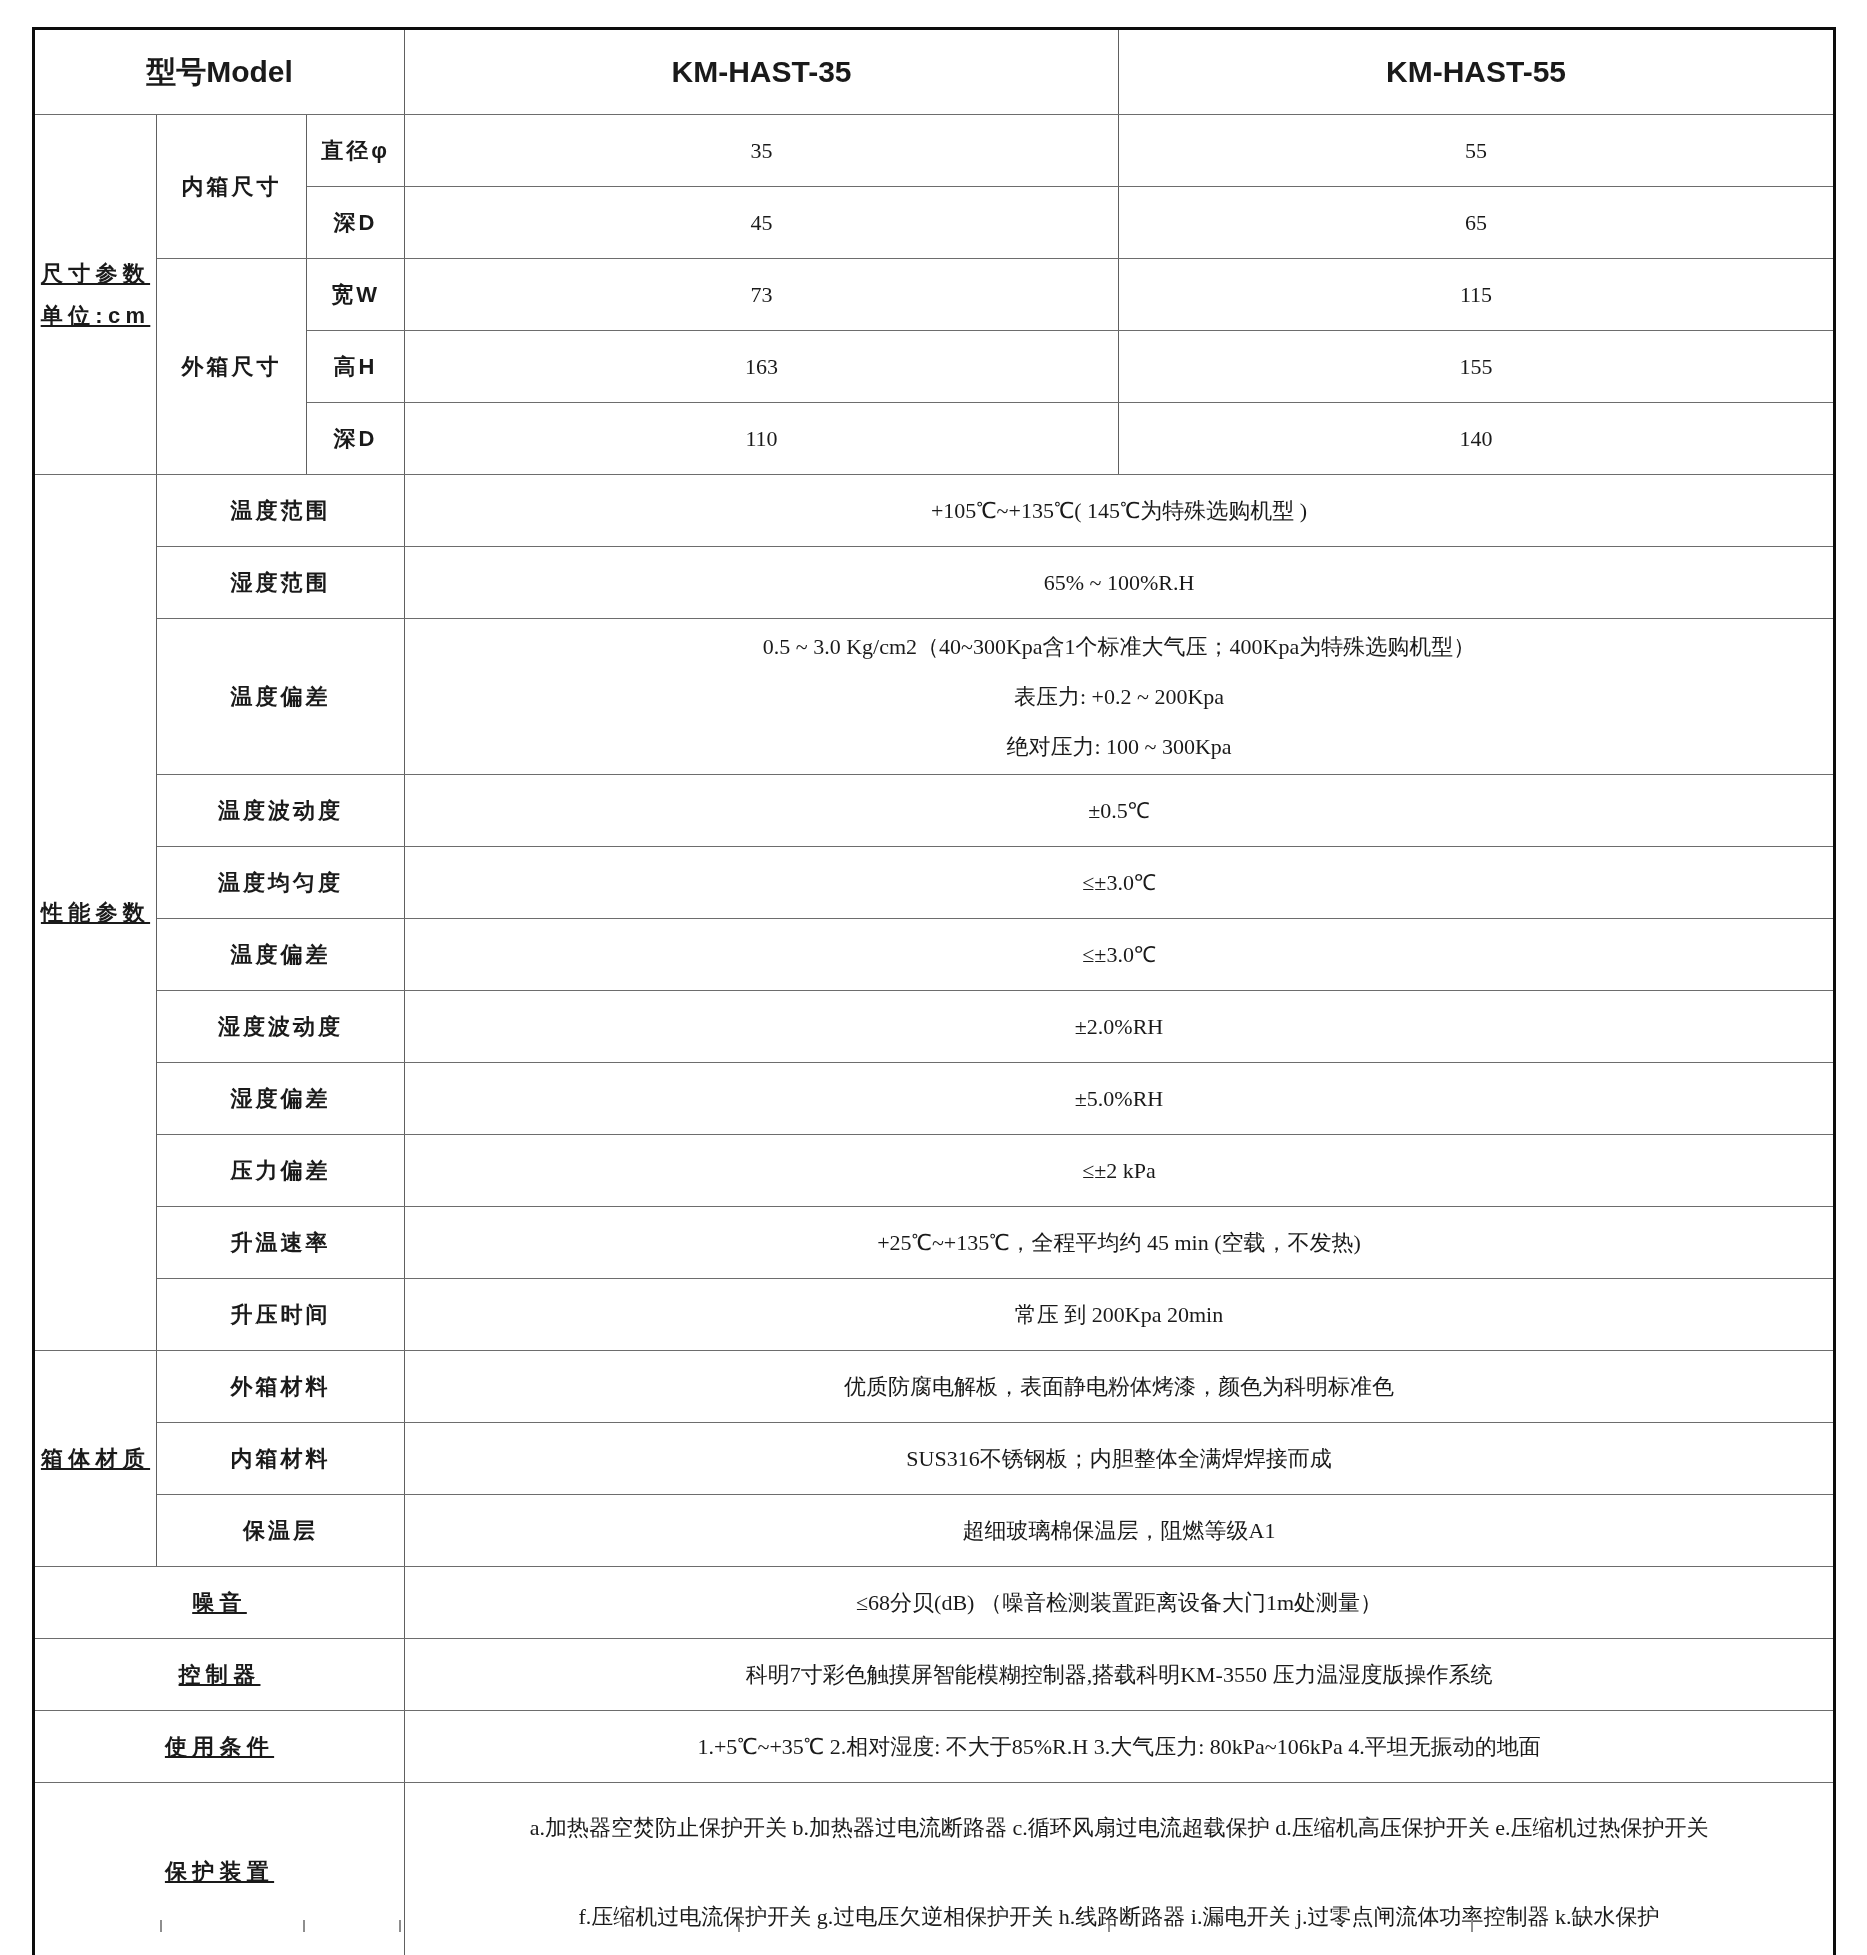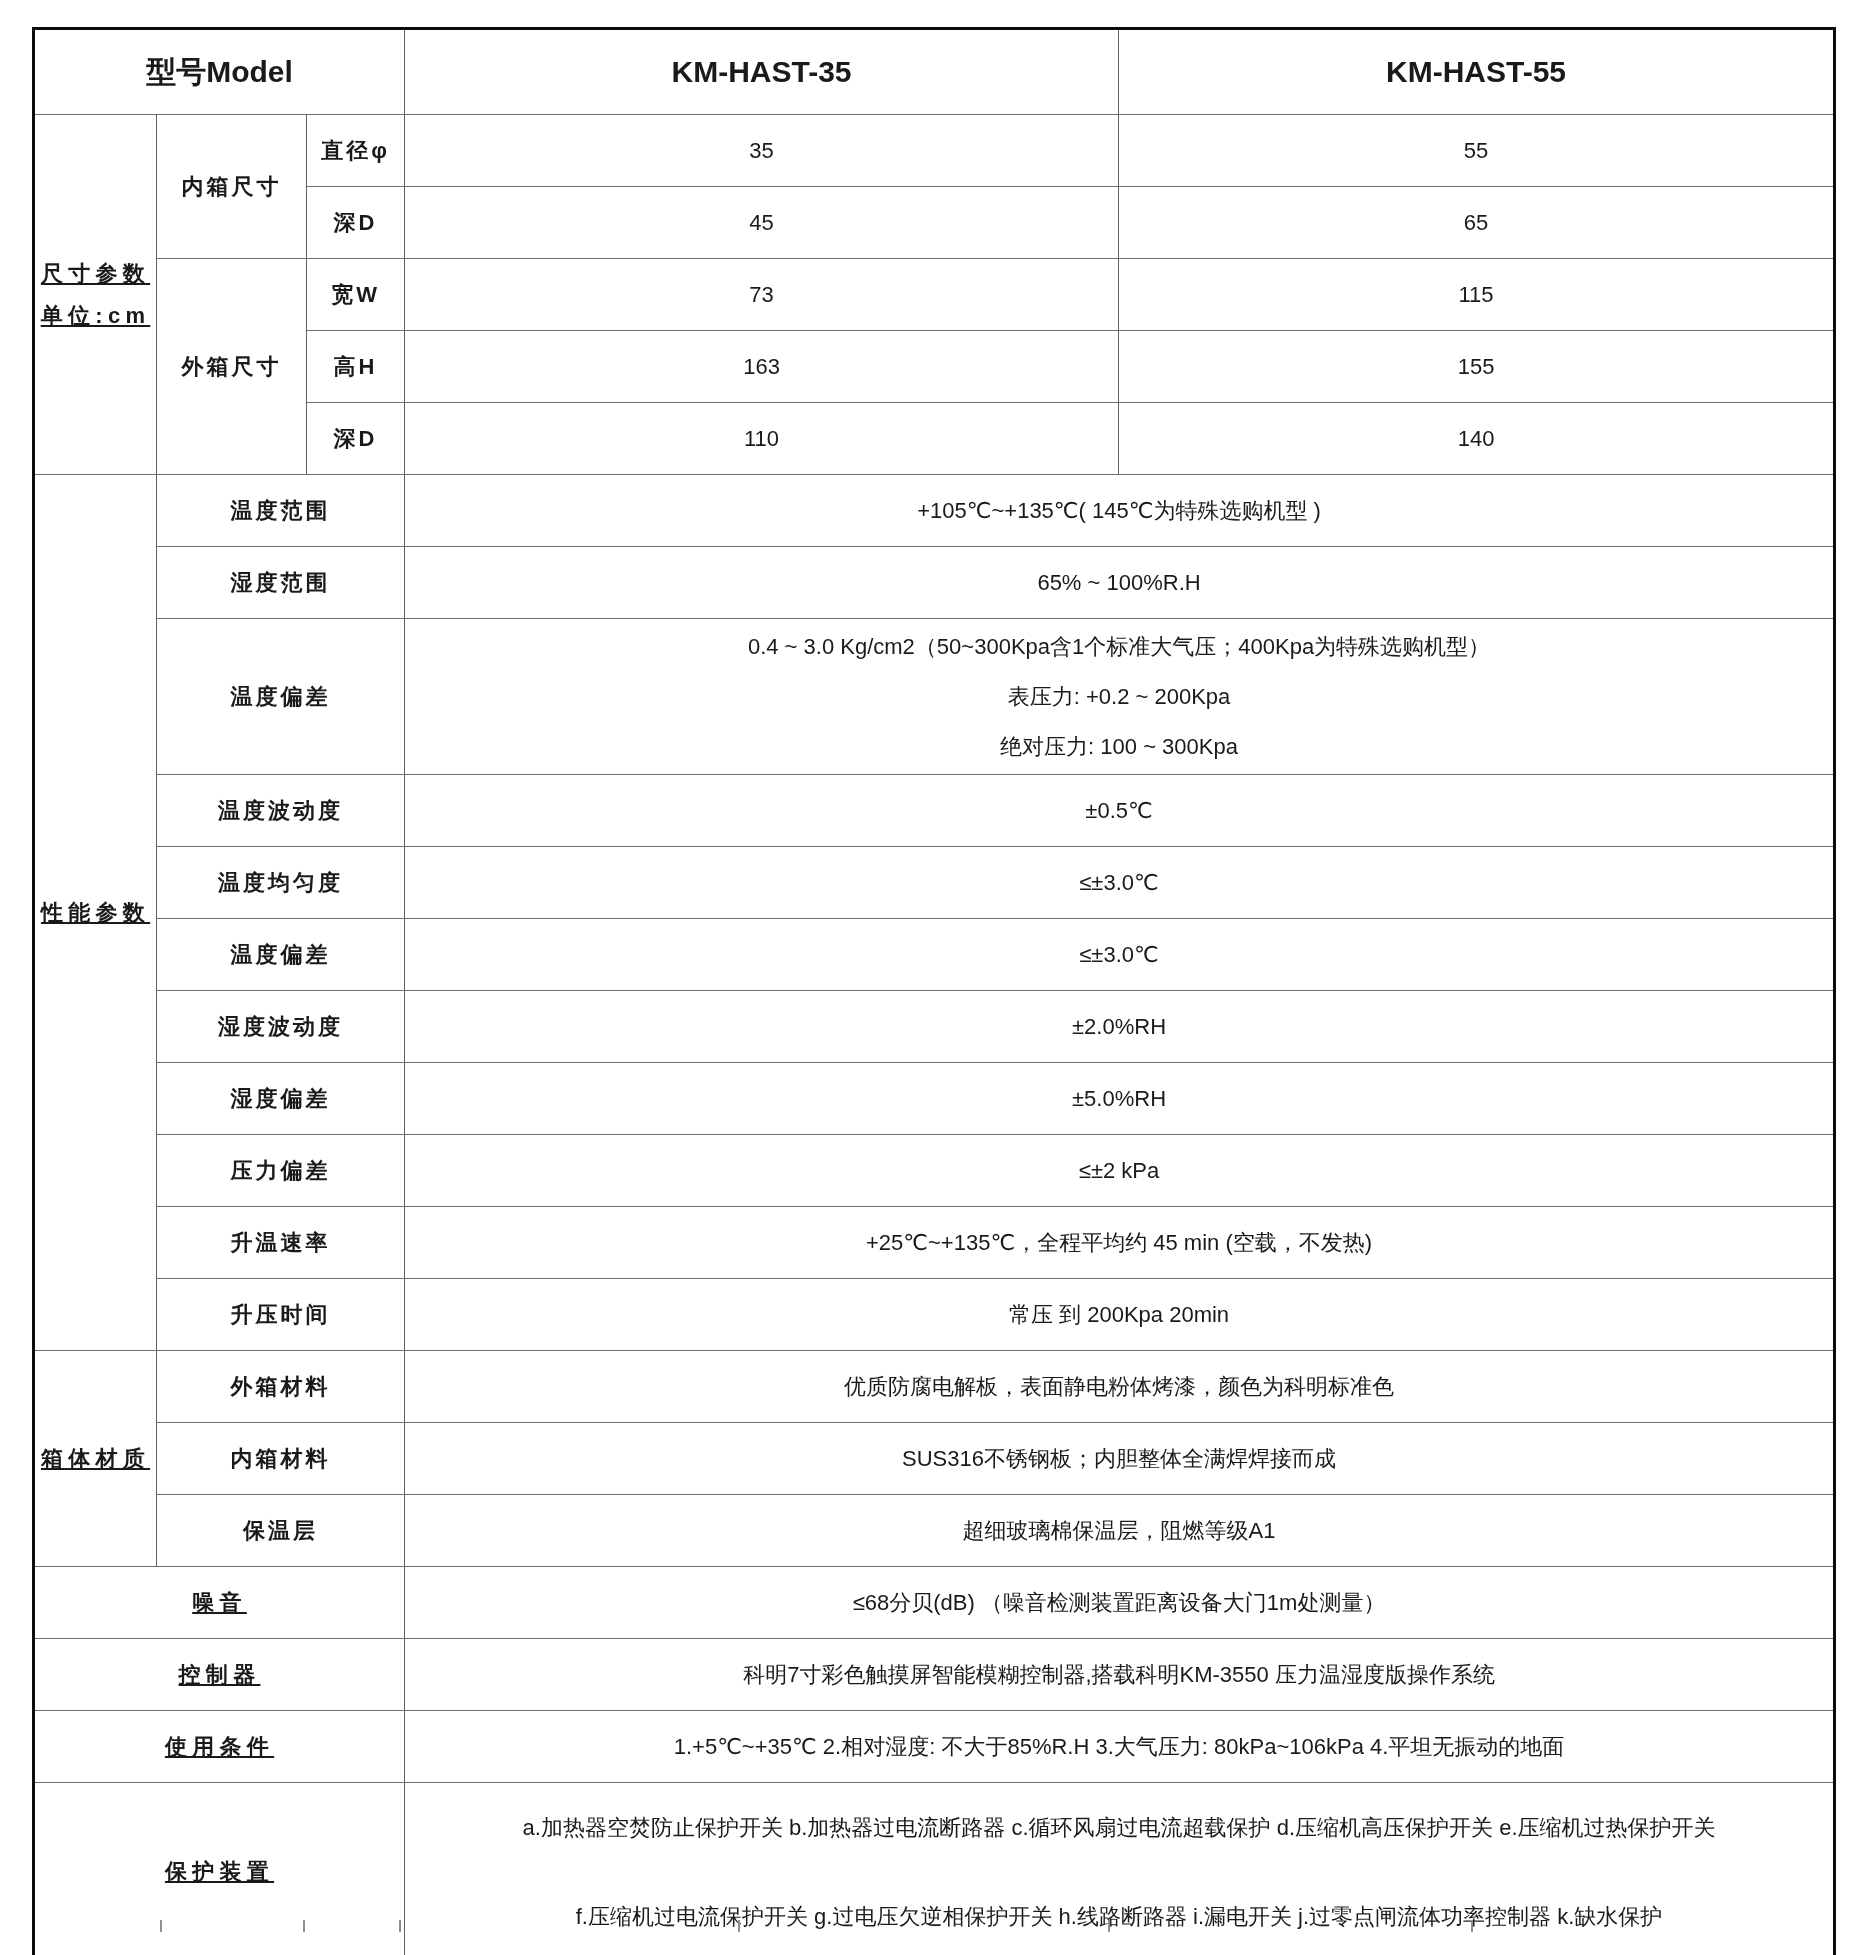--- a/index.html
+++ b/index.html
@@ -26,21 +26,21 @@
     text-align:center;vertical-align:middle;
     padding:0 4.5px;
     font-size:22px;
     line-height:1.25;
     overflow:hidden;
     word-break:break-all;
   }
   th{font-size:30px;font-weight:bold;}
   .lbl{font-weight:bold;letter-spacing:3px;}
   .grp{font-weight:bold;letter-spacing:5.3px;text-decoration:underline;}
-  .val{font-weight:normal;letter-spacing:0;}
+  .val{font-weight:normal;letter-spacing:0;font-family:Liberation Serif, serif;}
   .two-line span{display:block;line-height:42px;}
   .multi3 span{display:block;line-height:50px;}
   .multi2 span{display:block;line-height:89px;}
   tr.h-head{height:86px;}
   tr.h{height:72px;}
   tr.h-press{height:156px;}
   tr.h-prot{height:142px;}
   
   .stub{position:absolute;top:1920px;width:1.5px;height:12px;background:#8e8e8e;}
 </style>
@@ -102,21 +102,21 @@
     <td colspan="2" class="lbl">温度范围</td>
     <td colspan="2" class="val">+105℃~+135℃( 145℃为特殊选购机型 )</td>
   </tr>
   <tr class="h">
     <td colspan="2" class="lbl">湿度范围</td>
     <td colspan="2" class="val">65% ~ 100%R.H</td>
   </tr>
   <tr class="h-press">
     <td colspan="2" class="lbl">温度偏差</td>
     <td colspan="2" class="val multi3">
-      <span>0.4 ~ 3.0 Kg/cm2（50~300Kpa含1个标准大气压；400Kpa为特殊选购机型）</span>
+      <span>0.5 ~ 3.0 Kg/cm2（40~300Kpa含1个标准大气压；400Kpa为特殊选购机型）</span>
       <span>表压力: +0.2 ~ 200Kpa</span>
       <span>绝对压力: 100 ~ 300Kpa</span>
     </td>
   </tr>
   <tr class="h">
     <td colspan="2" class="lbl">温度波动度</td>
     <td colspan="2" class="val">±0.5℃</td>
   </tr>
   <tr class="h">
     <td colspan="2" class="lbl">温度均匀度</td>

